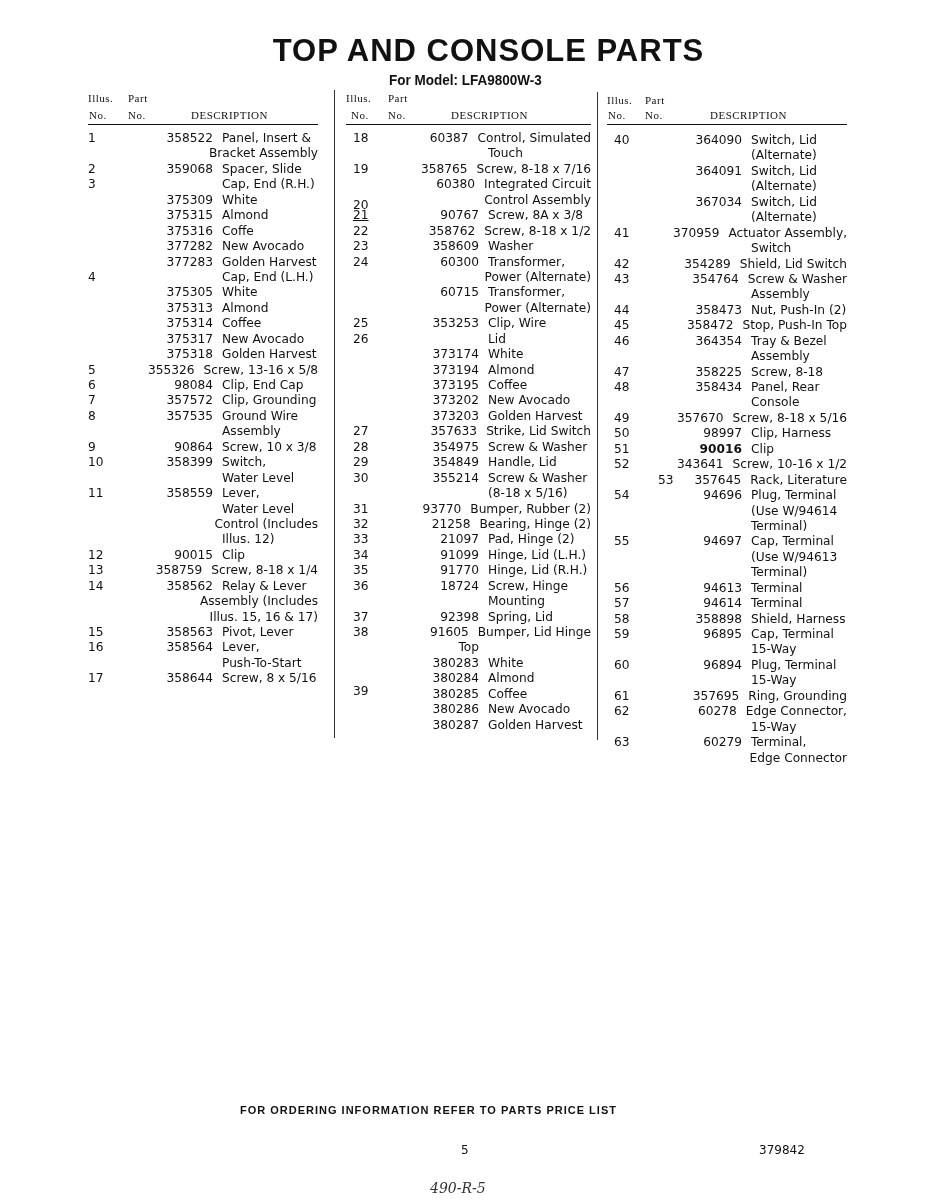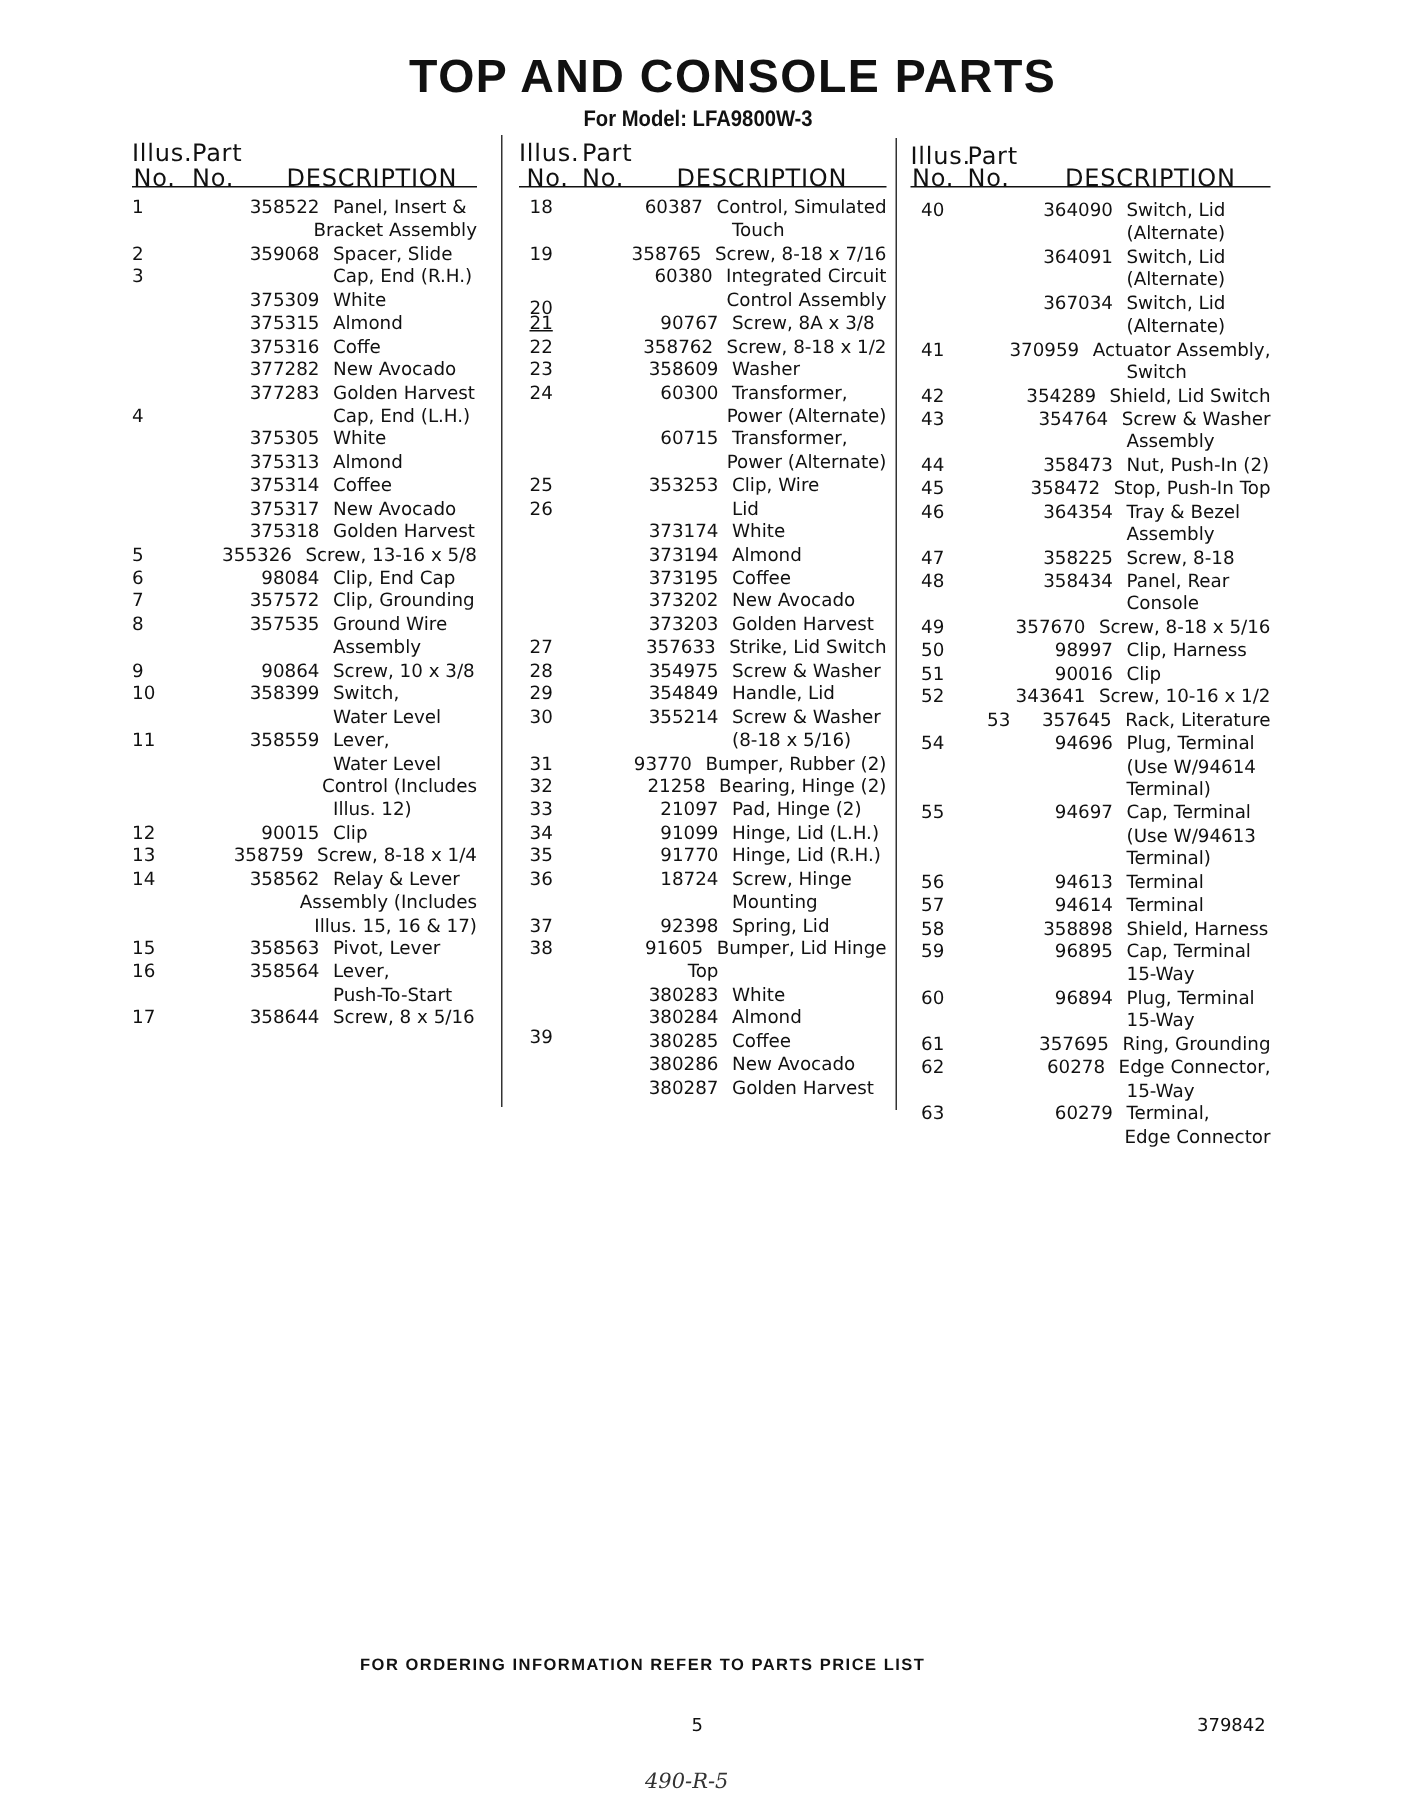--- a/index.html
+++ b/index.html
@@ -5,31 +5,31 @@
   html, body { margin: 0; padding: 0; background: #ffffff; }
   body { width: 947px; height: 1200px; position: relative; overflow: hidden;
          font-family: "DejaVu Sans", sans-serif; color: #111; }
   .title { position: absolute; left: 0; width: 947px; top: 33px; text-align: center;
            font-family: "Liberation Sans", sans-serif; font-weight: bold; font-size: 31px;
            letter-spacing: 1px; padding-left: 30px; box-sizing: border-box; }
   .subtitle { position: absolute; left: 389px; top: 71px; font-family: "Liberation Sans", sans-serif;
               font-weight: bold; font-size: 15px; transform: scaleX(0.9); transform-origin: left; }
   .col { position: absolute; top: 90px; font-size: 12.2px; }
   .col .hdr { position: relative; height: 36px; }
-  .col .hdr span { position: absolute; font-size: 16px; letter-spacing: 0.5px; }
+  .col .hdr span { position: absolute; font-size: 11px; letter-spacing: 0.5px; font-family: Liberation Serif, serif; }
   .col .hdr .rule { position: absolute; left: 0; right: 0; top: 34px; height: 0; border-top: 1.5px solid #111; }
   .row { display: flex; height: 15.45px; line-height: 15.45px; white-space: nowrap; }
   .row .illus { width: 36px; }
   .row .part { text-align: right; }
   .row .desc { padding-left: 9px; }
   .vline { position: absolute; width: 0; border-left: 1.5px solid #333; }
   .footer-note { position: absolute; left: 240px; top: 1104px; font-family: "Liberation Sans", sans-serif;
                  font-weight: bold; font-size: 11px; letter-spacing: 1px; }
   .page-num { position: absolute; left: 461px; top: 1143px; font-size: 12px; }
-  .doc-num { position: absolute; left: 798px; top: 1143px; font-size: 12px; }
+  .doc-num { position: absolute; left: 759px; top: 1143px; font-size: 12px; }
   .handwritten { position: absolute; left: 430px; top: 1180px; font-family: "DejaVu Serif", serif;
                  font-style: italic; font-size: 14px; color: #333; }
 </style>
 </head>
 <body>
 
 <div class="title">TOP AND CONSOLE PARTS</div>
 <div class="subtitle">For Model: LFA9800W-3</div>
 
 <div class="col" id="col0" style="left:88px; width:230px;">
@@ -542,21 +542,21 @@
         <span class="part" style="width: 99px;">357670</span>
         <span class="desc">Screw, 8-18 x 5/16</span>
       </div>
       <div class="row">
         <span class="illus" style="padding-left: 7px; width: 29px;">50</span>
         <span class="part" style="width: 99px;">98997</span>
         <span class="desc">Clip, Harness</span>
       </div>
       <div class="row">
         <span class="illus" style="padding-left: 7px; width: 29px;">51</span>
-        <span class="part" style="width: 99px;">90016</span>
+        <span class="part" style="width: 99px; font-weight: bold;">90016</span>
         <span class="desc">Clip</span>
       </div>
       <div class="row">
         <span class="illus" style="padding-left: 7px; width: 29px;">52</span>
         <span class="part" style="width: 99px;">343641</span>
         <span class="desc">Screw, 10-16 x 1/2</span>
       </div>
       <div class="row">
         <span class="illus" style="padding-left: 7px; width: 29px; margin-left: 44px;">53</span>
         <span class="part" style="width: 99px;">357645</span>

